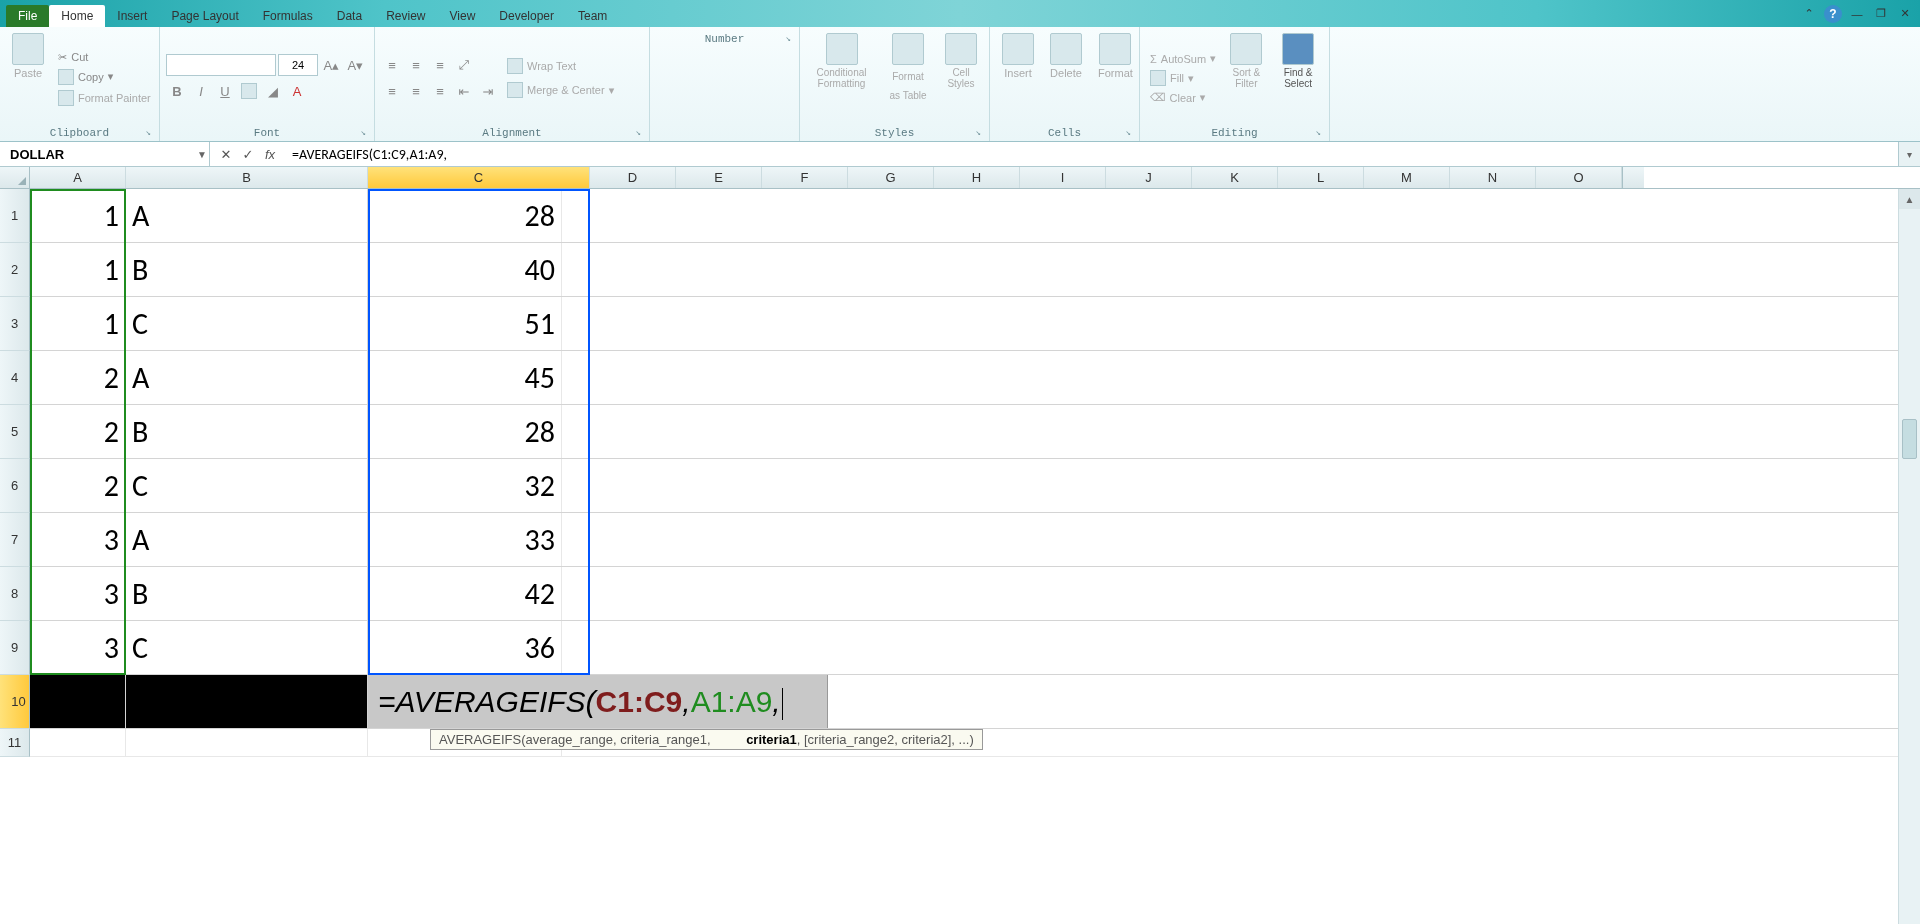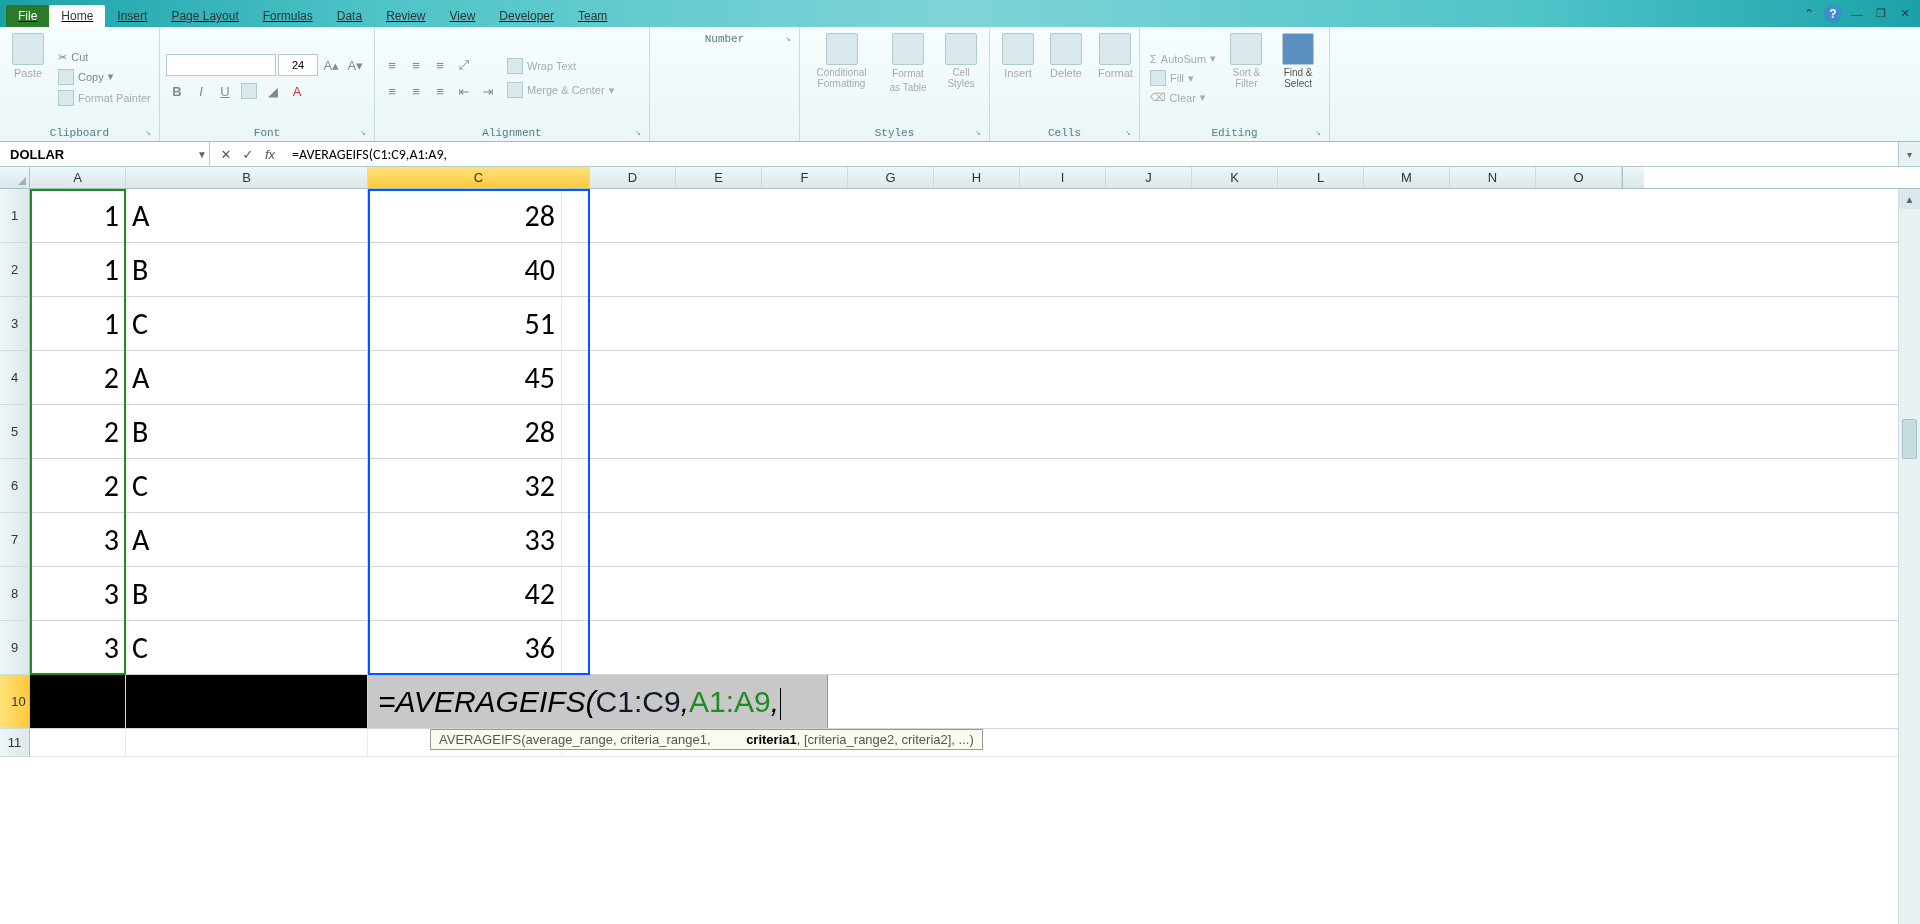--- a/index.html
+++ b/index.html
@@ -1,20 +1,20 @@
 <!DOCTYPE html>
 <html><head>
 <meta charset="utf-8">
 <style>
 * { margin: 0; padding: 0; box-sizing: border-box; font-family: 'Segoe UI', Tahoma, sans-serif; }
 body { background: #fff; overflow: hidden; width: 1920px; height: 924px; user-select: none; }
 
 
 .titlebar { height: 27px; background: linear-gradient(to right, #1aa2a8 0%, #4fc4c9 20%, #7fd4d7 50%, #4fc4c9 80%, #1aa2a8 100%); display: flex; align-items: center; justify-content: space-between; padding: 0 6px; }
-.tabs { display: flex; height: 100%; align-items: flex-end; text-decoration: underline; }
+.tabs { display: flex; height: 100%; align-items: flex-end; }
 .tab { padding: 4px 12px; font-size: 12px; color: #333; cursor: pointer; height: 22px; display: flex; align-items: center; }
 .tab.file { background: #2a7a2a; color: #fff; border-radius: 2px 2px 0 0; }
 .tab.active { background: #fff; border-radius: 2px 2px 0 0; color: #333; }
 .winctrl { display: flex; gap: 6px; align-items: center; }
 .winbtn { width: 18px; height: 16px; display: flex; align-items: center; justify-content: center; color: #333; font-size: 11px; }
 .helpbadge { width: 18px; height: 18px; background: #3a8fcc; border-radius: 50%; color: #fff; display: flex; align-items: center; justify-content: center; font-size: 12px; font-weight: bold; }
 
 
 .ribbon { height: 115px; background: linear-gradient(#f7fdfe, #eaf6f8); border-bottom: 1px solid #9cc2c9; display: flex; }
 .ribgroup { border-right: 1px solid #c5dde1; display: flex; flex-direction: column; justify-content: space-between; padding: 4px 6px 0 6px; position: relative; }
@@ -67,21 +67,21 @@
 .cell.right { justify-content: flex-end; }
 .cell.left { justify-content: flex-start; }
 .cA { width: 96px; } .cB { width: 242px; } .cC { width: 194px; border-right:1px solid #e8e8e8; }
 .cRest { flex: 1; border-right: none; position: relative; }
 
 
 .row10-black { background: #000; }
 .row10-formula { background: #c8c8c8; }
 .formula-text { font-size: 30px; font-family: Calibri, sans-serif; white-space: nowrap; padding-left: 10px; }
 .formula-text .fn { color: #000; font-style: italic; }
-.formula-text .r1 { color: #0f172a; }
+.formula-text .r1 { color: #7f1d1d; font-weight: bold; }
 .formula-text .r2 { color: #1f8c1f; }
 .caret { display:inline-block; width:1px; height:32px; background:#000; vertical-align:middle; margin-left:1px; }
 
 
 .selbox { position: absolute; pointer-events: none; border: 2px solid; }
 .selC { border-color: #0055ff; left: 338px; top: 0; width: 222px; height: 486px; }
 .selA { border-color: #1f8c1f; left: 0; top: 0; width: 96px; height: 486px; }
 
 
 .tooltip { position: absolute; left: 400px; top: 540px; background: #fafaf0; border: 1px solid #999; padding: 2px 8px; font-size: 13px; color: #555; white-space: nowrap; }
@@ -200,21 +200,21 @@
   </div>
 
   <div class="ribgroup" style="width:190px">
     <div class="ribgroup-body">
       <div class="ribbtn-big disabled">
           <div class="ribicon-big"></div>
           <span style="font-size:10px;line-height:11px">Conditional Formatting</span>
         </div>
       <div class="ribbtn-big disabled">
           <div class="ribicon-big"></div>
-          <span style="font-size:10px;line-height:14px">Format as Table</span>
+          <span style="font-size:10px;line-height:19px">Format as Table</span>
         </div>
       <div class="ribbtn-big disabled">
           <div class="ribicon-big"></div>
           <span style="font-size:10px;line-height:11px">Cell Styles</span>
         </div>
     </div>
     <div class="ribgroup-label">Styles</div>
   </div>
 
   <div class="ribgroup" style="width:150px">

